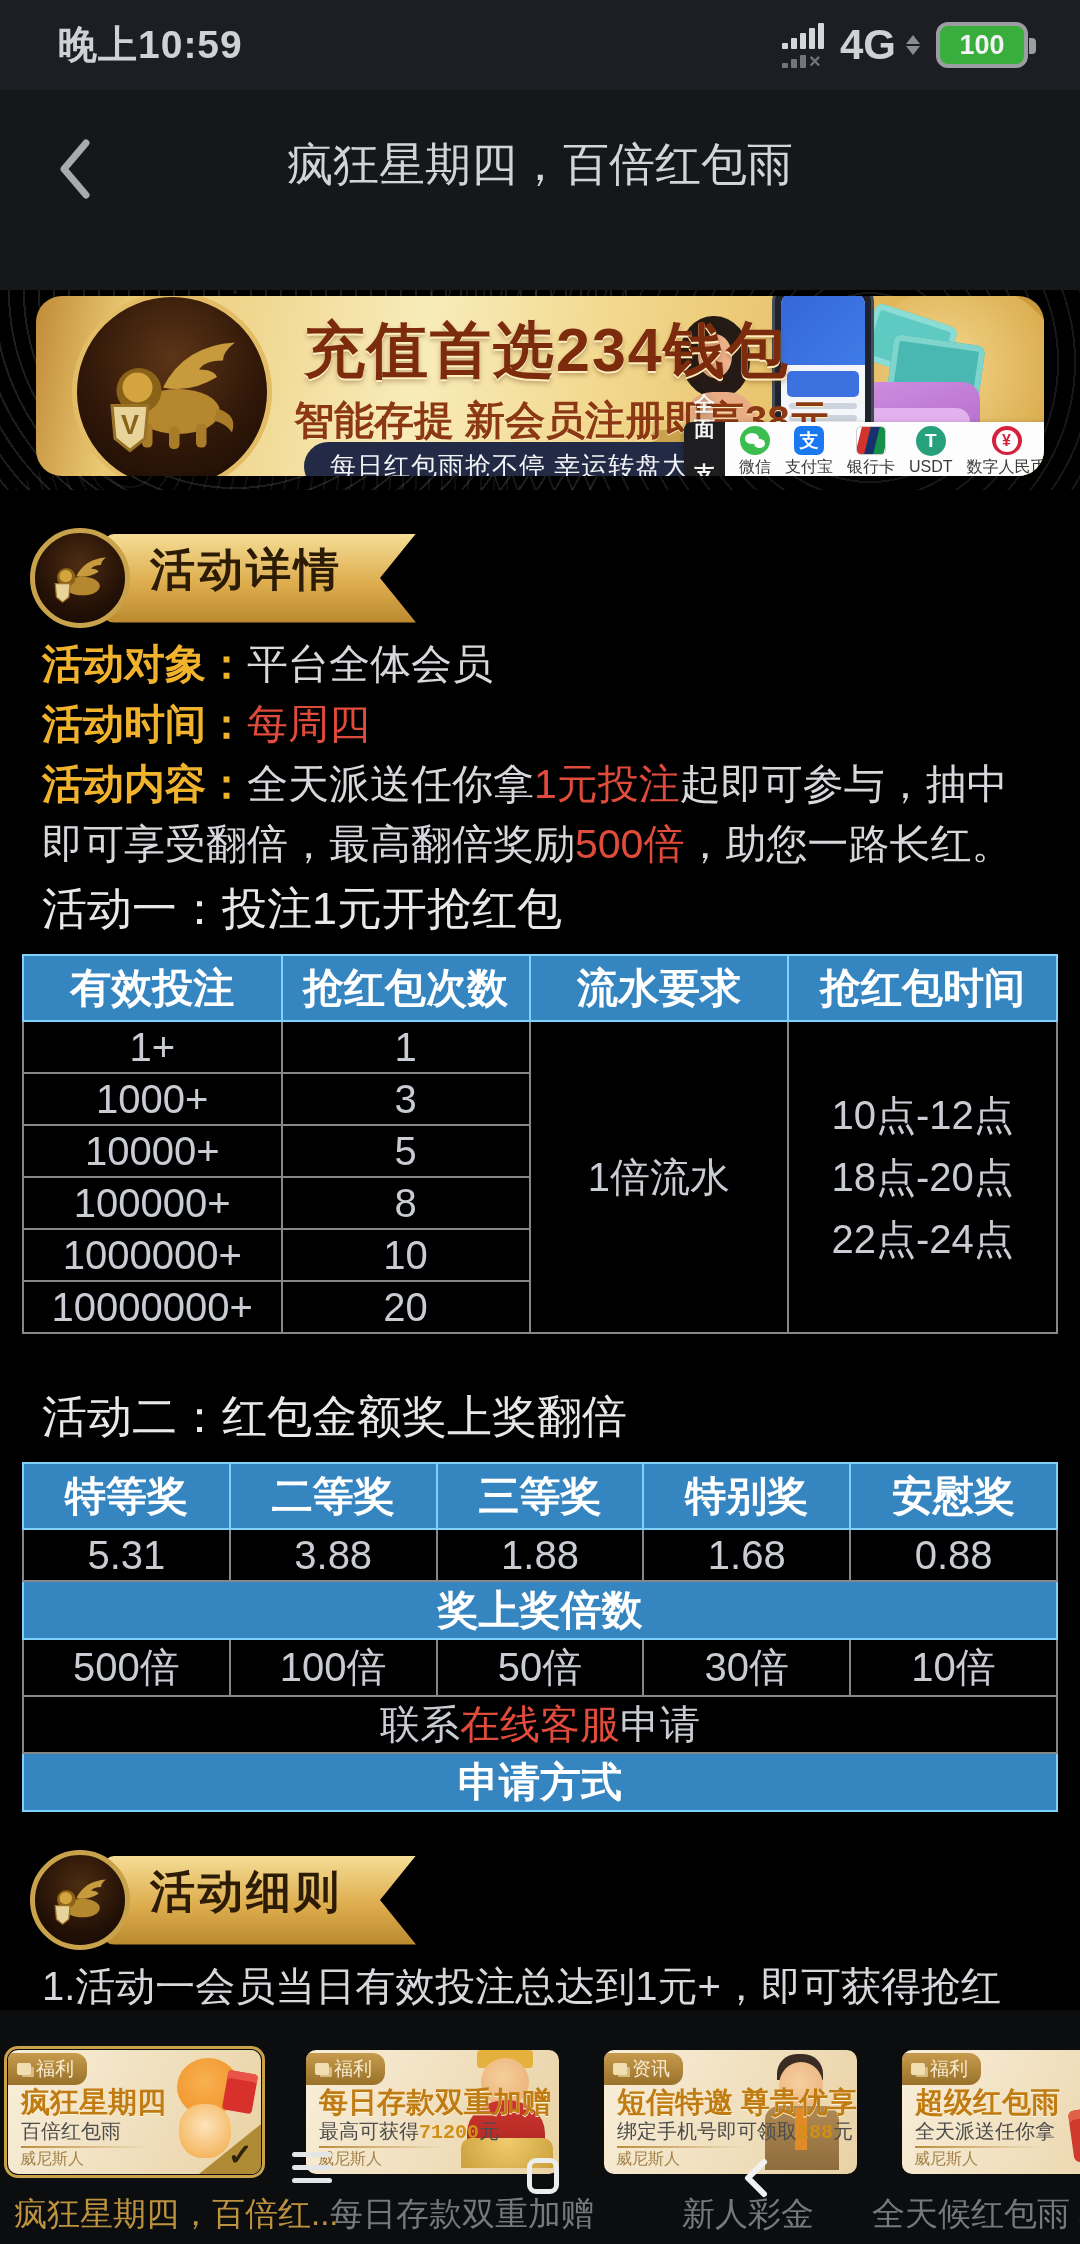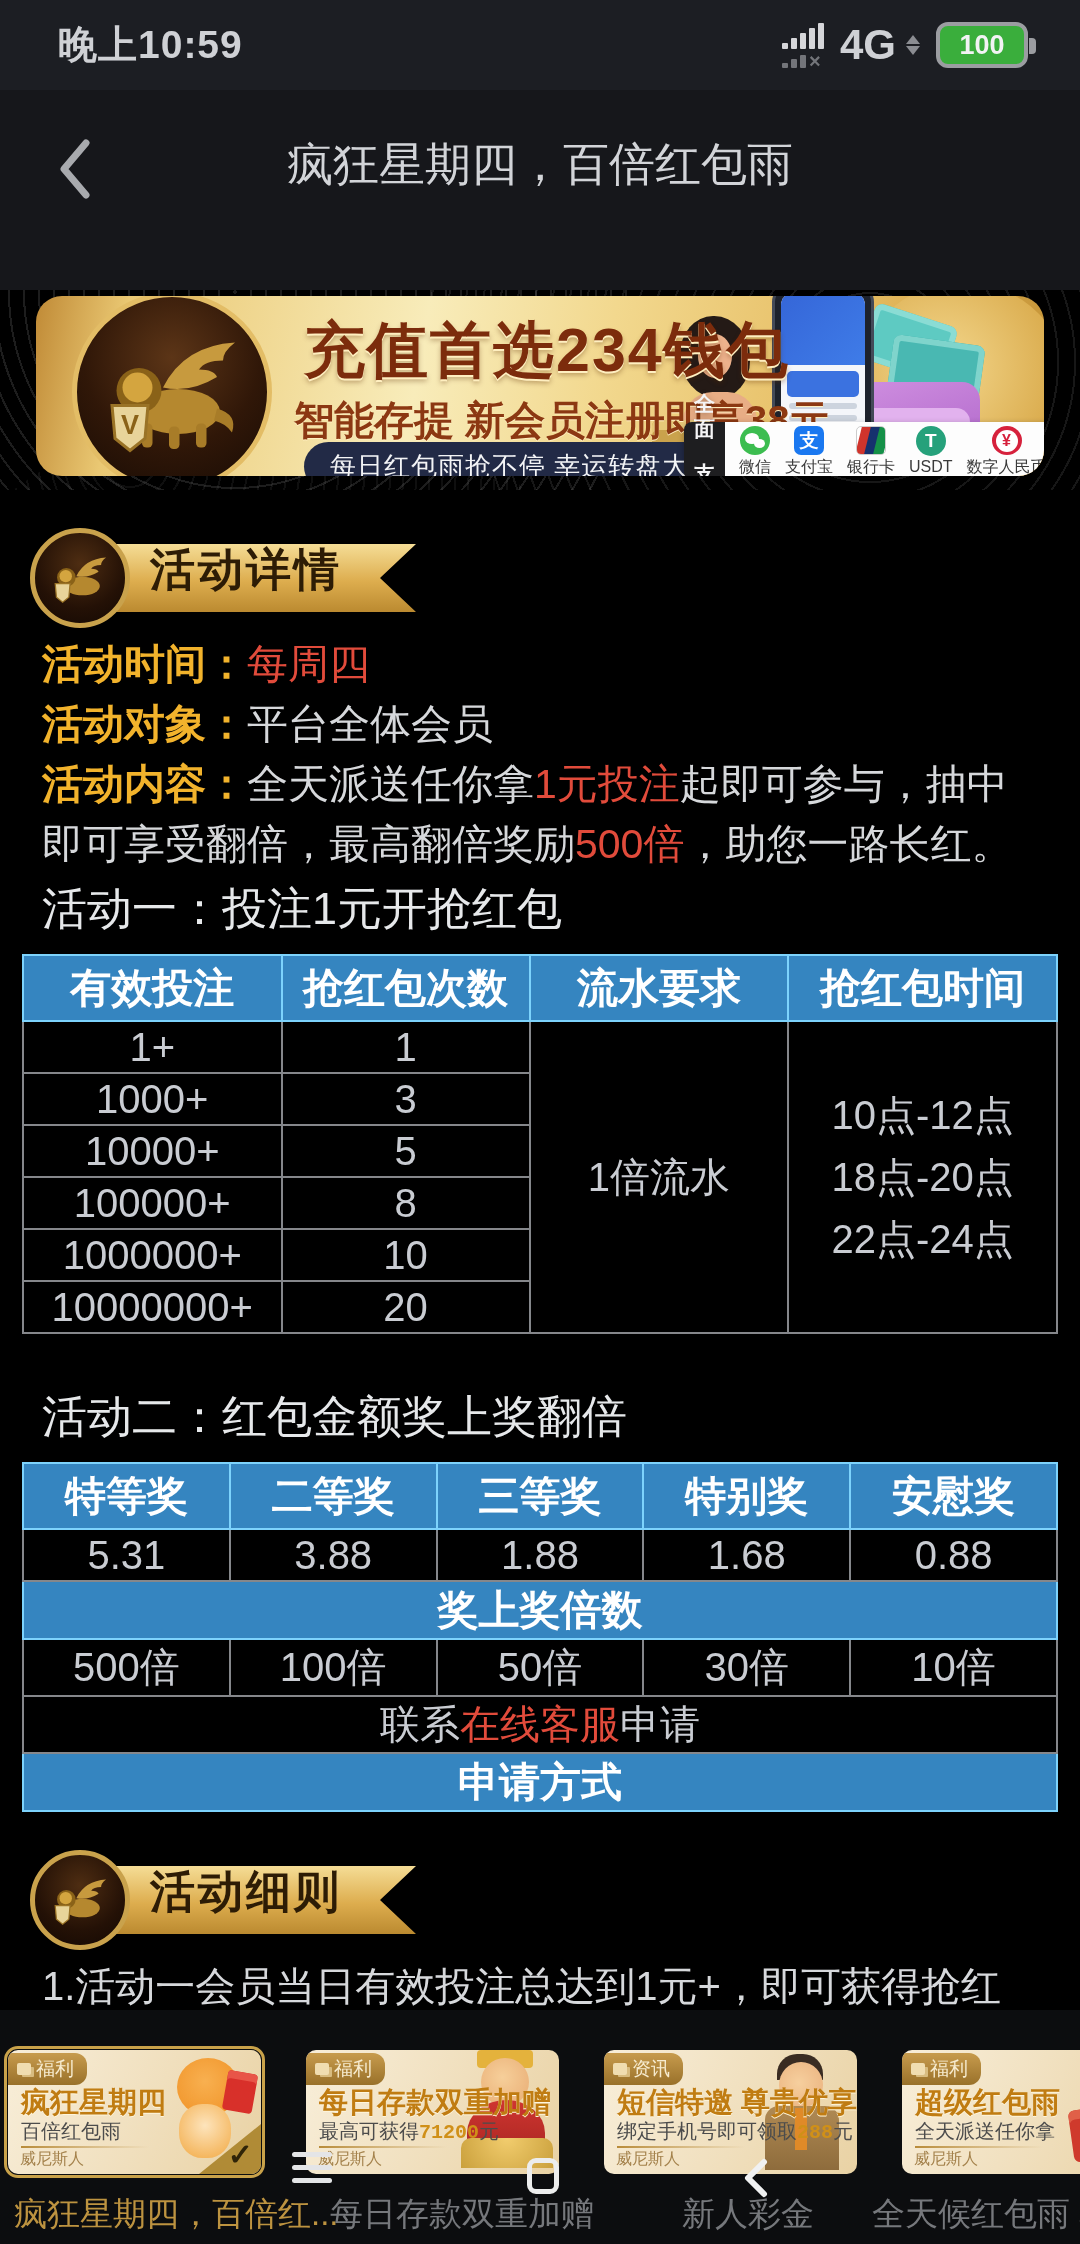--- a/index.html
+++ b/index.html
@@ -108,21 +108,21 @@
   .ico-ecny { background:#d6213c; position:relative; }
   .ico-ecny span { background:#fff; color:#d6213c; width:22px; height:22px; border-radius:50%;
     display:flex; align-items:center; justify-content:center; font-size:16px; font-weight:bold; }
   .pay-label { font-size:16px; color:#3a3a3a; margin-top:2px; white-space:nowrap; }
 
   
   .badge { display:flex; align-items:center; margin:40px 0 0 30px; height:96px; position:relative; }
   .badge-coin { width:100px; height:100px; border-radius:50%; flex-shrink:0; z-index:2;
     background:radial-gradient(circle at 50% 34%, #4e2d12 0%, #241106 60%, #120803 100%);
     border:5px solid #c9a24c; display:flex; align-items:center; justify-content:center; }
-  .badge-ribbon { margin-left:-26px; height:68px; display:flex; align-items:center;
+  .badge-ribbon { margin-left:-26px; height:89px; display:flex; align-items:center;
     padding:0 74px 16px 46px; color:#2d1c05; font-size:45px; font-weight:bold; letter-spacing:3px;
     background:linear-gradient(180deg,#f5dd96 0%,#ddad4e 55%,#bb8a30 100%);
     clip-path:polygon(0 0,100% 0,calc(100% - 36px) 50%,100% 100%,0 100%);
     border-radius:10px 0 0 10px; }
 
   
   .info { padding:8px 42px 0; font-size:41px; line-height:60px; color:#d6d8db; }
   .lbl { color:#f2b32c; font-weight:bold; }
   .red { color:#e14b3b; }
   .section-title { margin:8px 0 0; padding:0 42px; color:#e6e8ea; font-size:45px; line-height:54px; }
@@ -328,22 +328,22 @@
         <ellipse cx="54" cy="56" rx="28" ry="15" fill="#b5882f"></ellipse>
         <circle cx="28" cy="42" r="15" fill="#8a6218"></circle>
         <circle cx="27" cy="40" r="10" fill="#d4a53f"></circle>
         <path d="M10 52 L34 52 L32 74 L22 82 L12 74 Z" fill="#e8d49a" stroke="#9a7326" stroke-width="2"></path>
       </svg>
     </div>
     <div class="badge-ribbon">活动详情</div>
   </div>
 
   <div class="info">
+    <div><span class="lbl">活动对象：</span><span>平台全体会员</span></div>
     <div><span class="lbl">活动时间：</span><span class="red">每周四</span></div>
-    <div><span class="lbl">活动对象：</span><span>平台全体会员</span></div>
     <div><span class="lbl">活动内容：</span><span>全天派送任你拿</span><span class="red">1元投注</span><span>起即可参与，抽中即可享受翻倍，最高翻倍奖励</span><span class="red">500倍</span><span>，助您一路长红。</span></div>
   </div>
 
   <div class="section-title">活动一：投注1元开抢红包</div>
   <table class="t1">
     <tbody>
         <tr>
       <th style="width:25%">有效投注</th>
       <th style="width:24%">抢红包次数</th>
       <th style="width:25%">流水要求</th>

